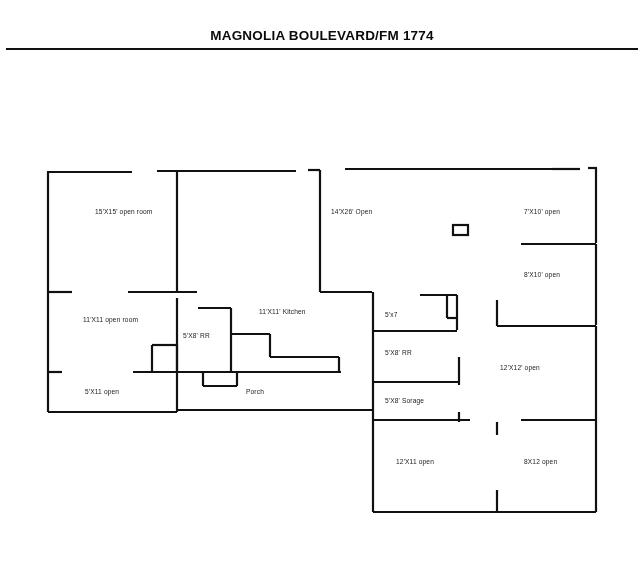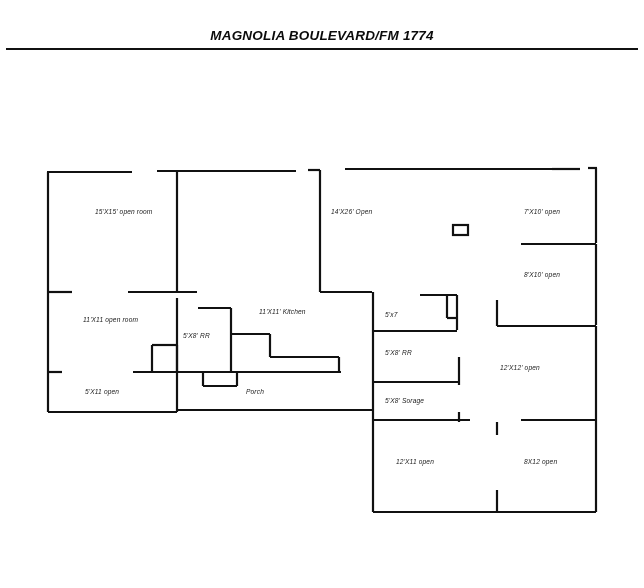--- a/index.html
+++ b/index.html
@@ -14,21 +14,20 @@
     font-family: "Liberation Sans", sans-serif;
     color: #000000;
     overflow: hidden;
     position: relative;
   }
   .page {
     width: 644px;
     height: 588px;
     position: relative;
     background: #ffffff;
-    font-style: italic;
   }
   .title-block {
     position: absolute;
     top: 0;
     left: 0;
     width: 644px;
     height: 56px;
   }
   .plan-title {
     position: absolute;

